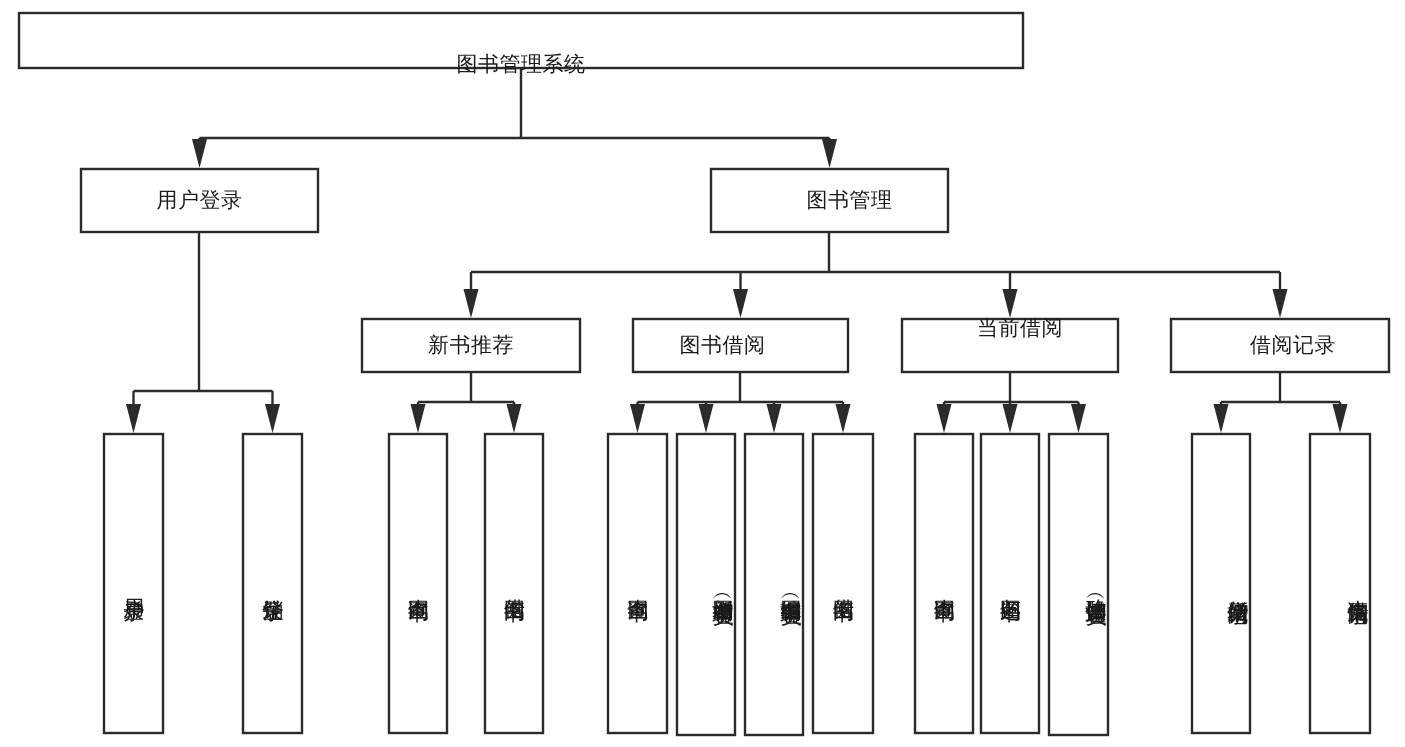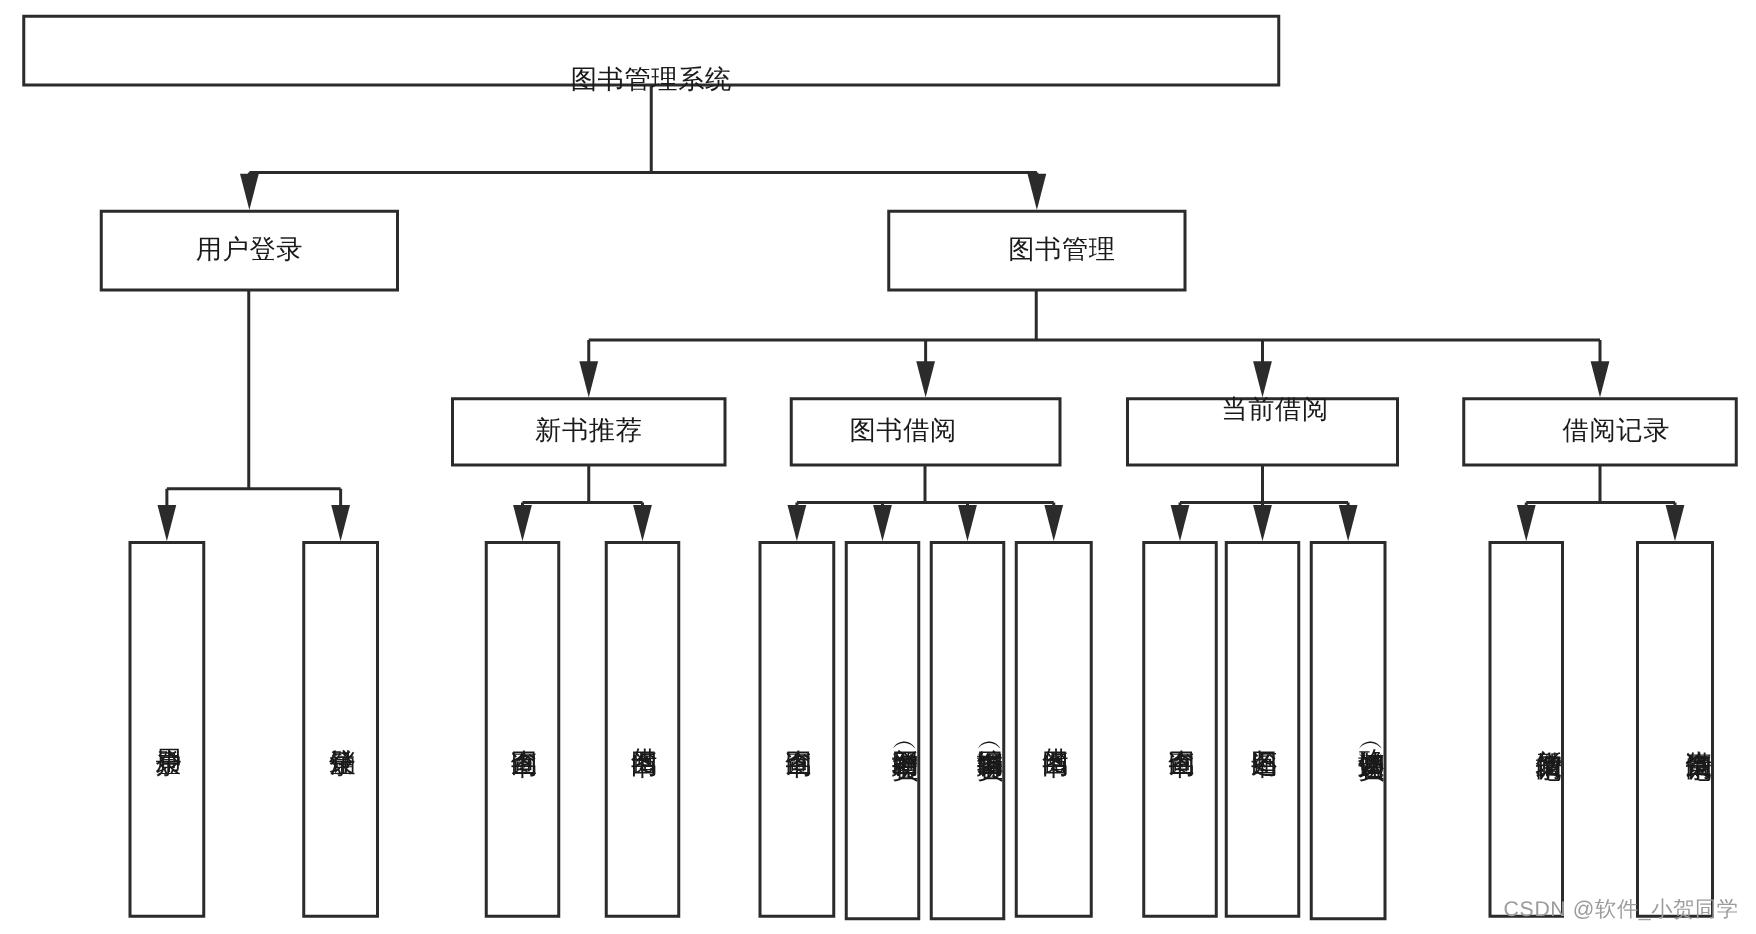--- a/index.html
+++ b/index.html
@@ -192,14 +192,13 @@
       <div class="node-label vert tall" style="left: 608px; top: 434px; width: 59px; height: 299px;">查询图书</div>
       <div class="node-label vert" style="left: 677px; top: 434px; width: 58px; height: 301px;">新增图书（管理员）</div>
       <div class="node-label vert" style="left: 745px; top: 434px; width: 58px; height: 301px;">编辑图书（管理员）</div>
       <div class="node-label vert tall" style="left: 813px; top: 434px; width: 60px; height: 299px;">借阅图书</div>
       <div class="node-label vert tall" style="left: 915px; top: 434px; width: 58px; height: 299px;">查询图书</div>
       <div class="node-label vert tall" style="left: 981px; top: 434px; width: 58px; height: 299px;">归还图书</div>
       <div class="node-label vert" style="left: 1049px; top: 434px; width: 59px; height: 301px;">确认归还（管理员）</div>
       <div class="node-label vert" style="left: 1192px; top: 434px; width: 58px; height: 299px;">新增借阅记录</div>
       <div class="node-label vert" style="left: 1310px; top: 434px; width: 60px; height: 299px;">查询借阅记录</div>
     </div>
-  <div id="watermark">CSDN @软件_小贺同学</div>
 </div>
 
 </body></html>

